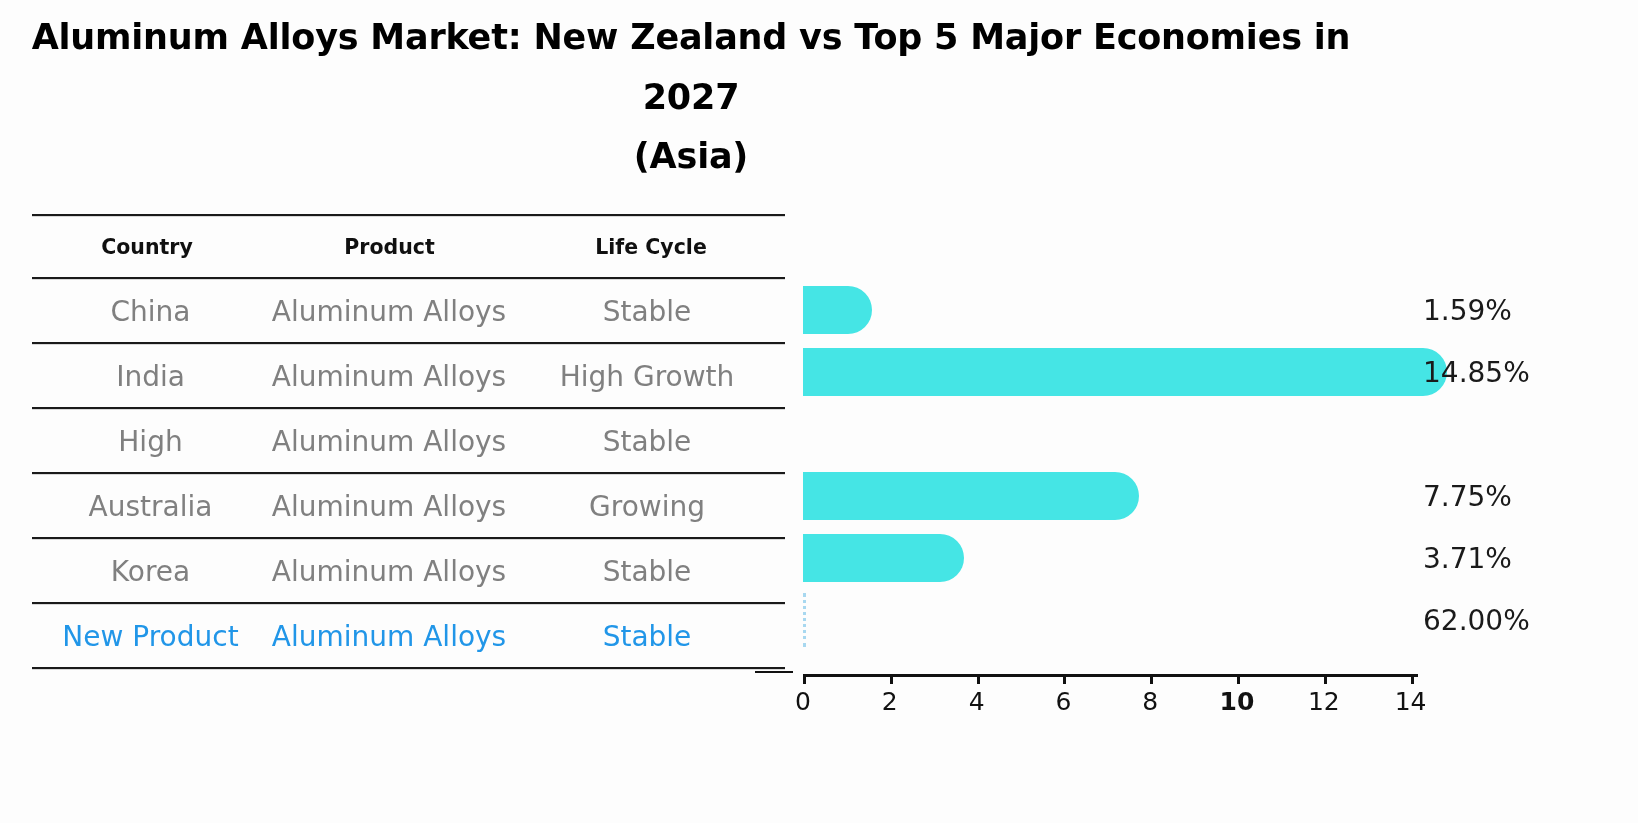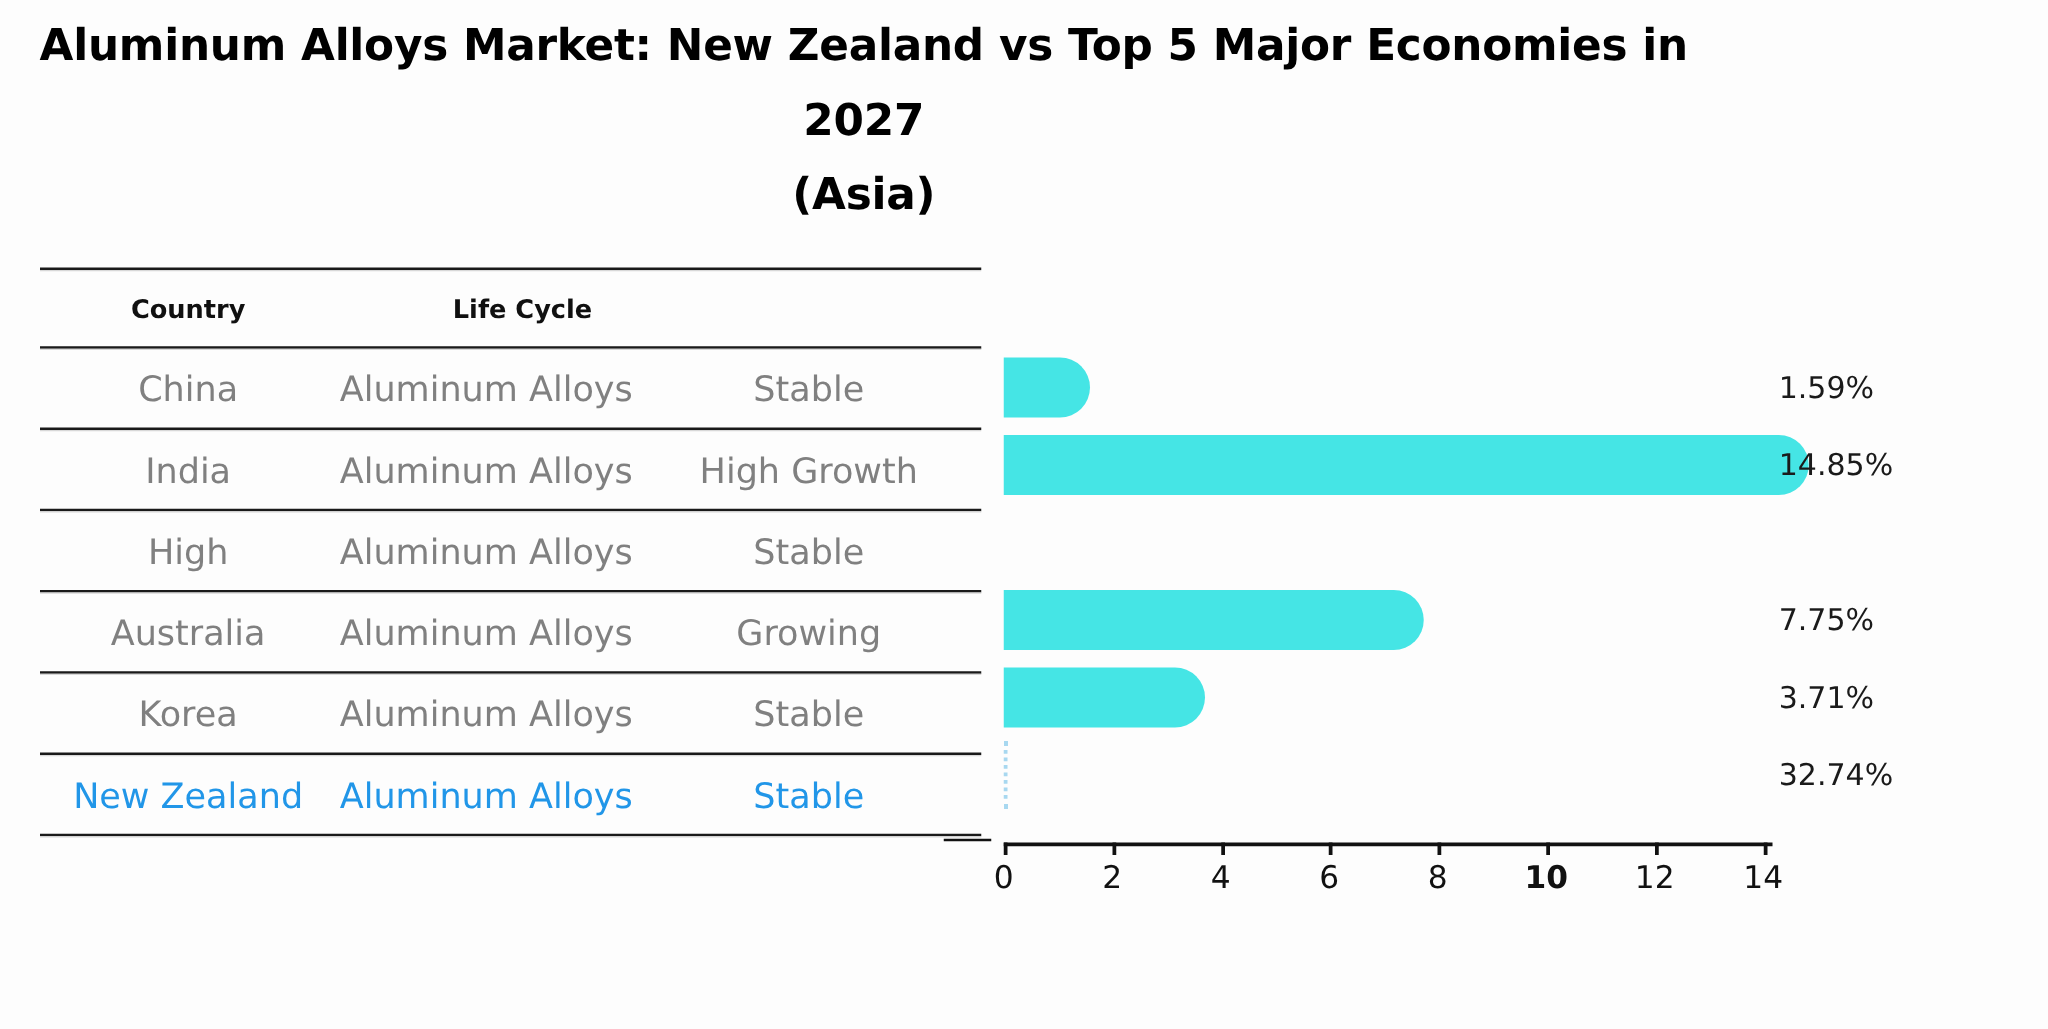--- a/index.html
+++ b/index.html
@@ -111,21 +111,21 @@
     border-left: 3px dotted #A8D8F0;
     height: 54px;
     top: 4px;
     border-radius: 0;
   }
   .bar-label {
     position: absolute;
     left: 620px;
     top: 50%;
     transform: translateY(-50%);
-    font-size: 24px;
+    font-size: 28px;
     color: #1a1a1a;
     white-space: nowrap;
   }
 
   
   .axis {
     position: absolute;
     left: 803px;
     top: 674px;
     width: 615px;
@@ -169,20 +169,21 @@
   <div class="title-line">Aluminum Alloys Market: New Zealand vs Top 5 Major Economies in 2027</div>
   <div class="title-line">(Asia)</div>
 </div>
 
 <div class="table-wrap">
   <div class="rule"></div>
   <div class="rule thin"></div>
 
   <div class="row head">
     <div class="cell c-country">Country</div>
+    <div class="cell c-product">Product</div>
     <div class="cell c-life">Life Cycle</div>
   </div>
 
   <div class="rule"></div>
   <div class="rule thin"></div>
 
   <div class="row">
     <div class="cell c-country">China</div>
     <div class="cell c-product">Aluminum Alloys</div>
     <div class="cell c-life">Stable</div>
@@ -216,21 +217,21 @@
 
   <div class="row">
     <div class="cell c-country">Korea</div>
     <div class="cell c-product">Aluminum Alloys</div>
     <div class="cell c-life">Stable</div>
   </div>
   <div class="rule"></div>
   <div class="rule thin"></div>
 
   <div class="row highlight">
-    <div class="cell c-country">New Zealand</div>
+    <div class="cell c-country">New Product</div>
     <div class="cell c-product">Aluminum Alloys</div>
     <div class="cell c-life">Stable</div>
   </div>
   <div class="rule"></div>
   <div class="rule thin"></div>
 </div>
 
 <div class="chart">
   <div class="plot" id="plot">
       <div class="bar-row" style="top: 65px;">
@@ -244,21 +245,21 @@
       <div class="bar-row" style="top: 251px;">
         <div class="bar" style="width: 336.35px; background: rgb(69, 229, 229);"></div>
         <div class="bar-label">7.75%</div>
       </div>
       <div class="bar-row" style="top: 313px;">
         <div class="bar" style="width: 161.014px; background: rgb(69, 229, 229);"></div>
         <div class="bar-label">3.71%</div>
       </div>
       <div class="bar-row" style="top: 375px;">
         <div class="bar zero"></div>
-        <div class="bar-label">32.74%</div>
+        <div class="bar-label">62.00%</div>
       </div>
     </div>
 
   <div class="axis">
     <div class="axis-stub"></div>
     <div class="axis-line"></div>
     <div id="ticks">
         <div class="tick" style="left: 0px;"></div>
         <div class="tick-label" style="left: 0px;">0</div>
         <div class="tick" style="left: 86.8px;"></div>

